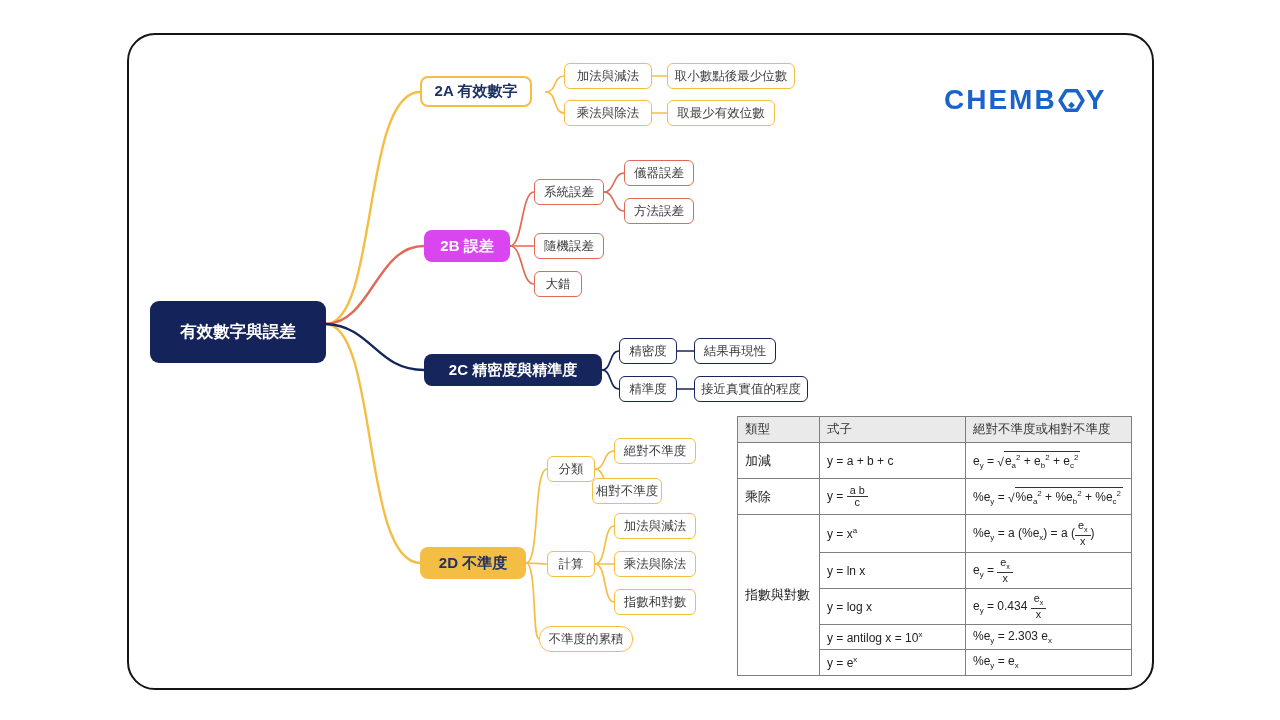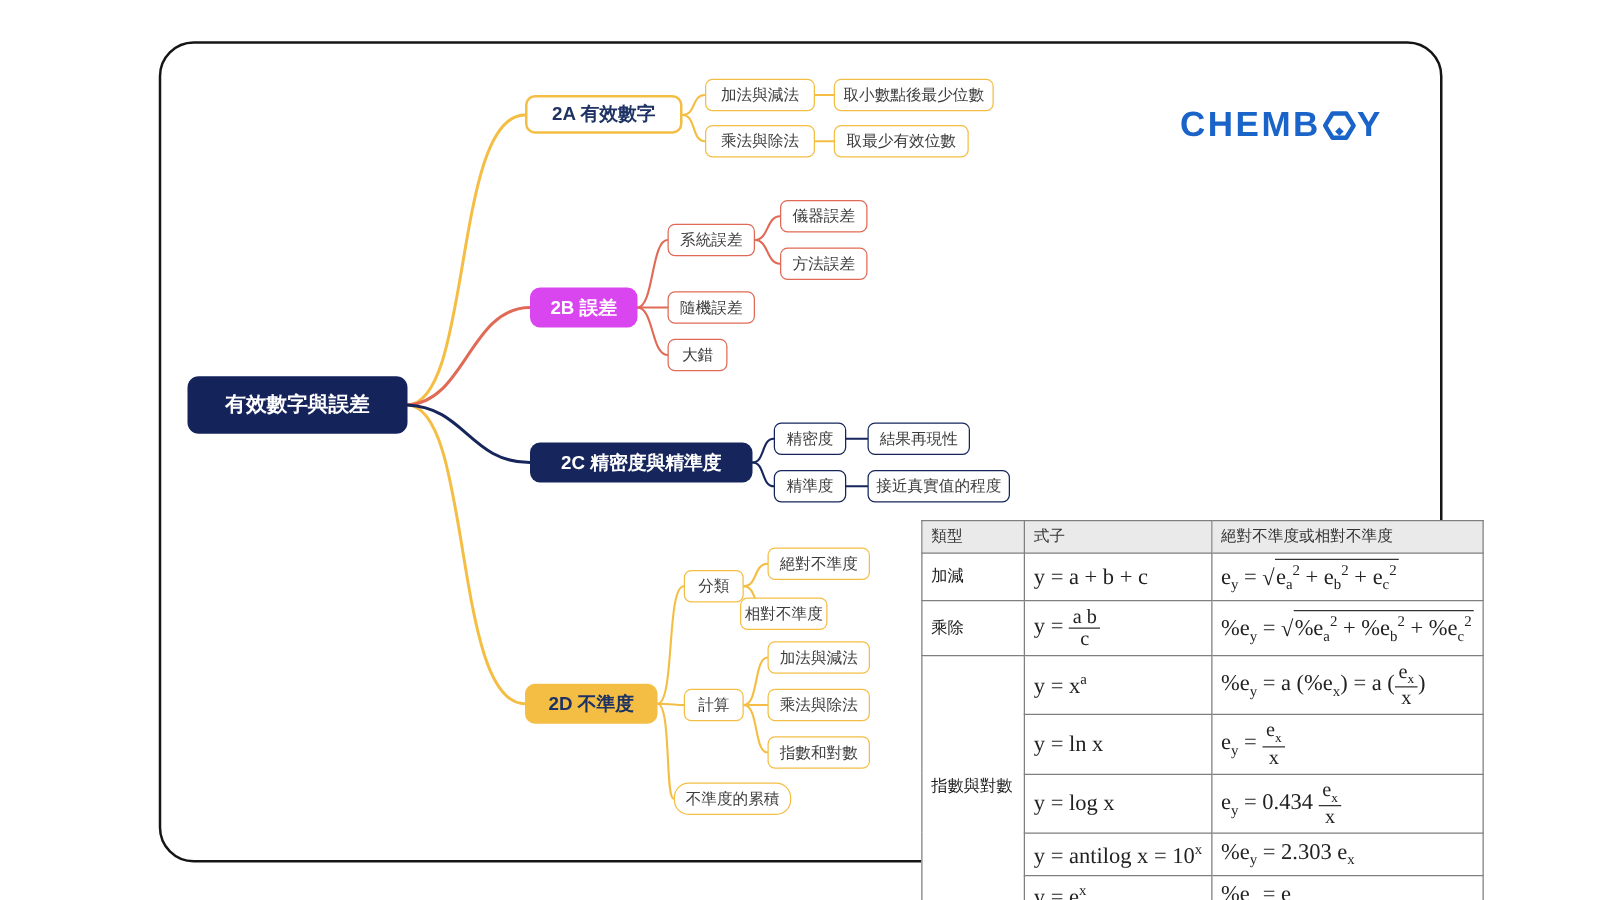--- a/index.html
+++ b/index.html
@@ -24,21 +24,21 @@
   
   .logo{position:absolute;left:944px;top:84px;display:flex;align-items:center;color:#1A63C8;
         font-weight:800;font-size:28px;letter-spacing:2px;}
   .logo-hex{width:27px;height:27px;margin:0 1px;display:block;}
 
   
   .utable{position:absolute;left:737px;top:416px;border-collapse:collapse;table-layout:fixed;background:#fff;}
   .utable th,.utable td{border:1px solid #7f7f7f;padding:4px 7px;vertical-align:middle;text-align:left;box-sizing:border-box;overflow:hidden;margin-left:36px;}
   .utable th{background:#EAEAEA;font-weight:400;font-size:12.5px;color:#333;}
   .cjk{font-size:13px;color:#222;}
-  .fm{font-family:Liberation Serif, serif;font-size:18px;color:#222;white-space:nowrap;}
+  .fm{font-family:Liberation Sans, sans-serif;font-size:12px;color:#222;white-space:nowrap;}
   .fm sub,.fm sup{font-size:0.66em;}
   .sqrt{display:inline-block;white-space:nowrap;}
   .sqrt-sign{display:inline-block;transform:translateY(1px);}
   .sqrt-body{display:inline-block;border-top:1.2px solid #333;padding:1px 2px 0 1px;}
   .frac{display:inline-flex;flex-direction:column;text-align:center;vertical-align:middle;line-height:1.05;font-size:0.9em;}
   .frac-n{padding:0 3px;}
   .frac-d{border-top:1px solid #333;padding:0 3px;}
 </style>
 </head>
 <body>
@@ -79,23 +79,23 @@
       <path d="M326,324 C372,326 376,370 424,370"></path>
     </g>
     <g stroke="#16265C" fill="none" stroke-width="1.7" stroke-linecap="round">
       <path d="M602,370 C612,370 609,351 619,351"></path>
       <path d="M602,370 C612,370 609,389 619,389"></path>
       <path d="M677,351 C683,351 688,351 694,351"></path>
       <path d="M677,389 C683,389 688,389 694,389"></path>
     </g>
   </svg>
 
-  <div class="node root-node" style="left:150px;top:301px;width:176px;height:46px;">有效數字與誤差</div>
+  <div class="node root-node" style="left:150px;top:301px;width:176px;height:62px;">有效數字與誤差</div>
 
-  <div class="node branch b-a" style="left:420px;top:76px;width:126px;height:31px;">2A 有效數字</div>
+  <div class="node branch b-a" style="left:420px;top:76px;width:112px;height:31px;">2A 有效數字</div>
   <div class="node o-y" style="left:564px;top:63px;width:88px;height:26px;">加法與減法</div>
   <div class="node o-y" style="left:667px;top:63px;width:128px;height:26px;">取小數點後最少位數</div>
   <div class="node o-y" style="left:564px;top:100px;width:88px;height:26px;">乘法與除法</div>
   <div class="node o-y" style="left:667px;top:100px;width:108px;height:26px;">取最少有效位數</div>
 
   <div class="node branch b-b" style="left:424px;top:230px;width:86px;height:32px;">2B 誤差</div>
   <div class="node o-r" style="left:534px;top:179px;width:70px;height:26px;">系統誤差</div>
   <div class="node o-r" style="left:624px;top:160px;width:70px;height:26px;">儀器誤差</div>
   <div class="node o-r" style="left:624px;top:198px;width:70px;height:26px;">方法誤差</div>
   <div class="node o-r" style="left:534px;top:233px;width:70px;height:26px;">隨機誤差</div>

